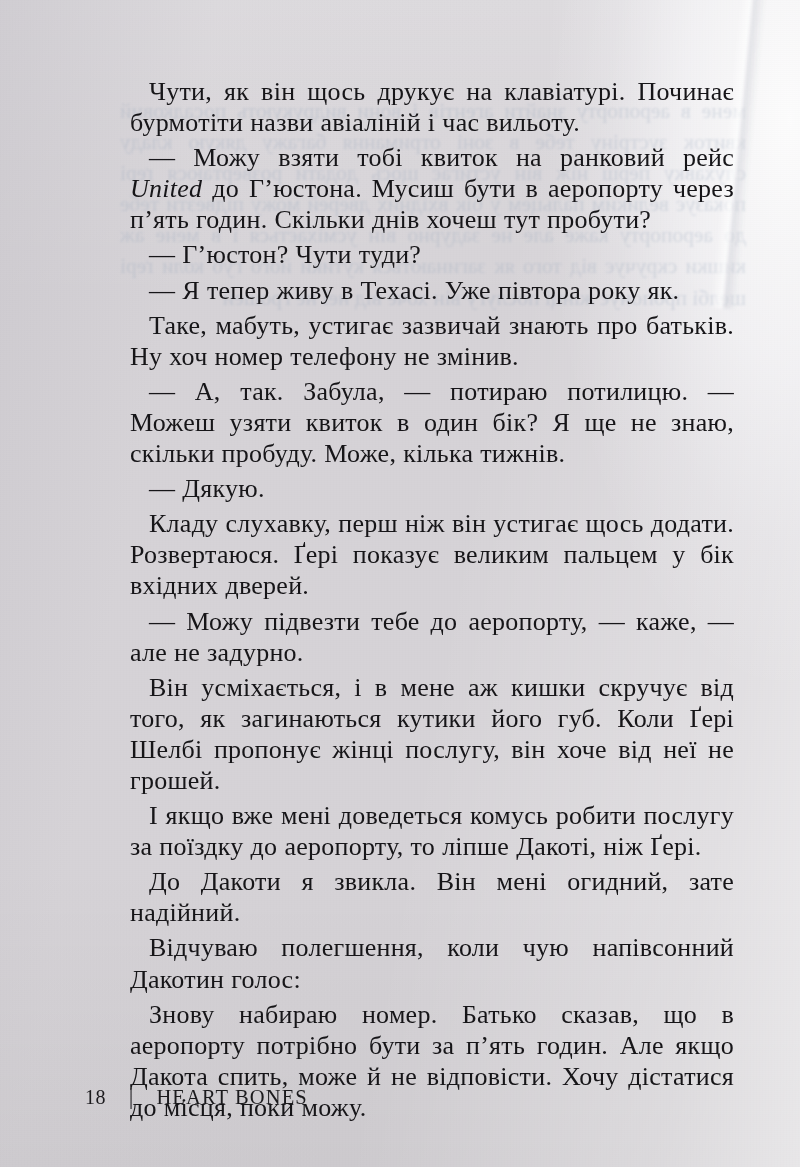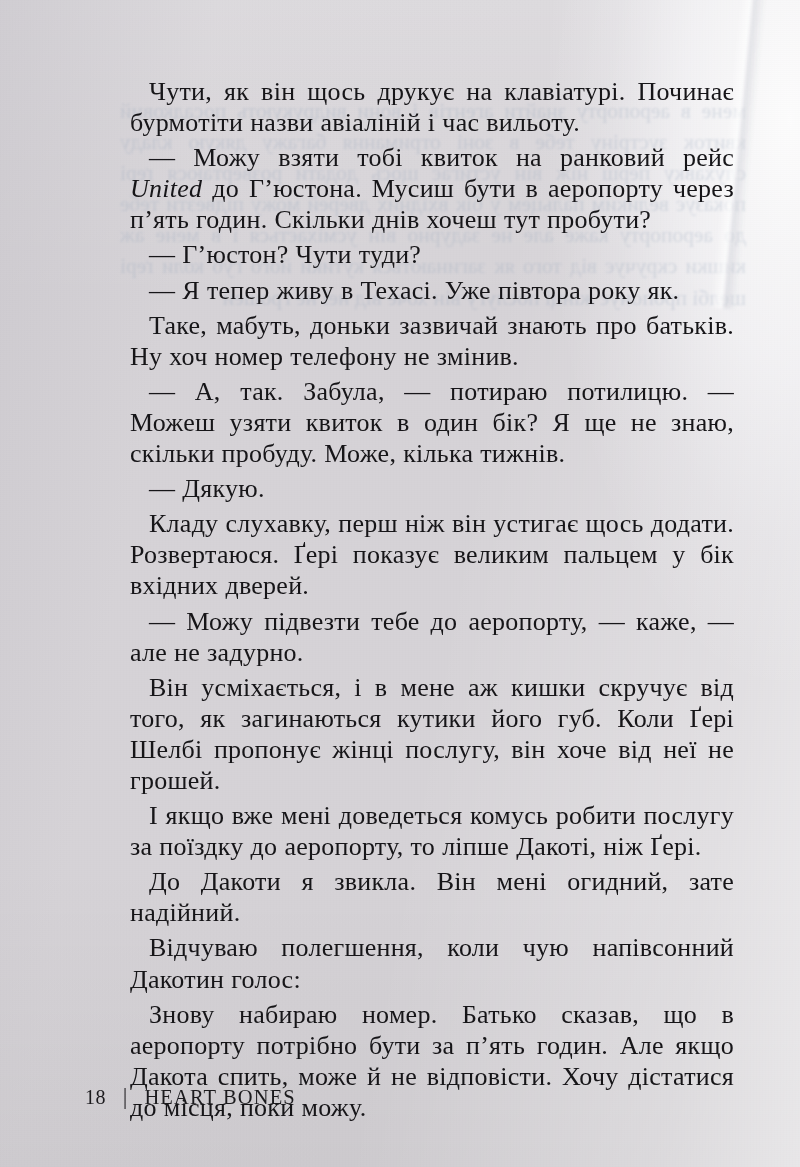--- a/index.html
+++ b/index.html
@@ -113,21 +113,21 @@
   }
 
   em { font-style: italic; }
 
   .footer {
     position: absolute;
     left: 85px;
     top: 1084px;
     display: flex;
     align-items: baseline;
-    gap: 8px;
+    gap: 14px;
     white-space: pre;
     color: #1b1a1d;
   }
   .footer .pageno {
     font-size: 20px;
     letter-spacing: 0.02em;
   }
   .footer .sep {
     font-size: 23px;
     padding: 0 9px;
@@ -151,21 +151,21 @@
 
   <div class="showthrough">мене в аеропорту знайти агентів і вони видрукують посадковий квиток зустріну тебе в зоні отримання багажу дякую кладу слухавку перш ніж він устигає щось додати розвертаюся ґері показує великим пальцем у бік вхідних дверей можу підвезти тебе до аеропорту каже але не задурно він усміхається і в мене аж кишки скручує від того як загинаються кутики його губ коли ґері шелбі пропонує жінці послугу він хоче від неї не грошей</div>
 
   <div class="crease"></div>
 
   <div class="textblock">
     <p class="para">Чути, як він щось друкує на клавіатурі. Починає бурмотіти назви авіаліній і час вильоту.</p>
     <p class="para">— Можу взяти тобі квиток на ранковий рейс <em>United</em> до Г’юстона. Мусиш бути в аеропорту через п’ять годин. Скільки днів хочеш тут пробути?</p>
     <p class="para last-line-left">— Г’юстон? Чути туди?</p>
     <p class="para last-line-left">— Я тепер живу в Техасі. Уже півтора року як.</p>
-    <p class="para">Таке, мабуть, доньки зазвичай знають про батьків. Ну хоч номер телефону не змінив.</p>
+    <p class="para">Таке, мабуть, устигає зазвичай знають про батьків. Ну хоч номер телефону не змінив.</p>
     <p class="para">— А, так. Забула, — потираю потилицю. — Можеш узяти квиток в один бік? Я ще не знаю, скільки пробуду. Може, кілька тижнів.</p>
     <p class="para last-line-left">— Дякую.</p>
     <p class="para">Кладу слухавку, перш ніж він устигає щось додати. Розвертаюся. Ґері показує великим пальцем у бік вхідних дверей.</p>
     <p class="para">— Можу підвезти тебе до аеропорту, — каже, — але не задурно.</p>
     <p class="para">Він усміхається, і в мене аж кишки скручує від того, як загинаються кутики його губ. Коли Ґері Шелбі пропонує жінці послугу, він хоче від неї не грошей.</p>
     <p class="para">І якщо вже мені доведеться комусь робити послугу за поїздку до аеропорту, то ліпше Дакоті, ніж Ґері.</p>
     <p class="para last-line-left">До Дакоти я звикла. Він мені огидний, зате надійний.</p>
     <p class="para last-line-left">Відчуваю полегшення, коли чую напівсонний Дакотин голос:</p>
     <p class="para">Знову набираю номер. Батько сказав, що в аеропорту потрібно бути за п’ять годин. Але якщо Дакота спить, може й не відповісти. Хочу дістатися до місця, поки можу.</p>
   </div>

